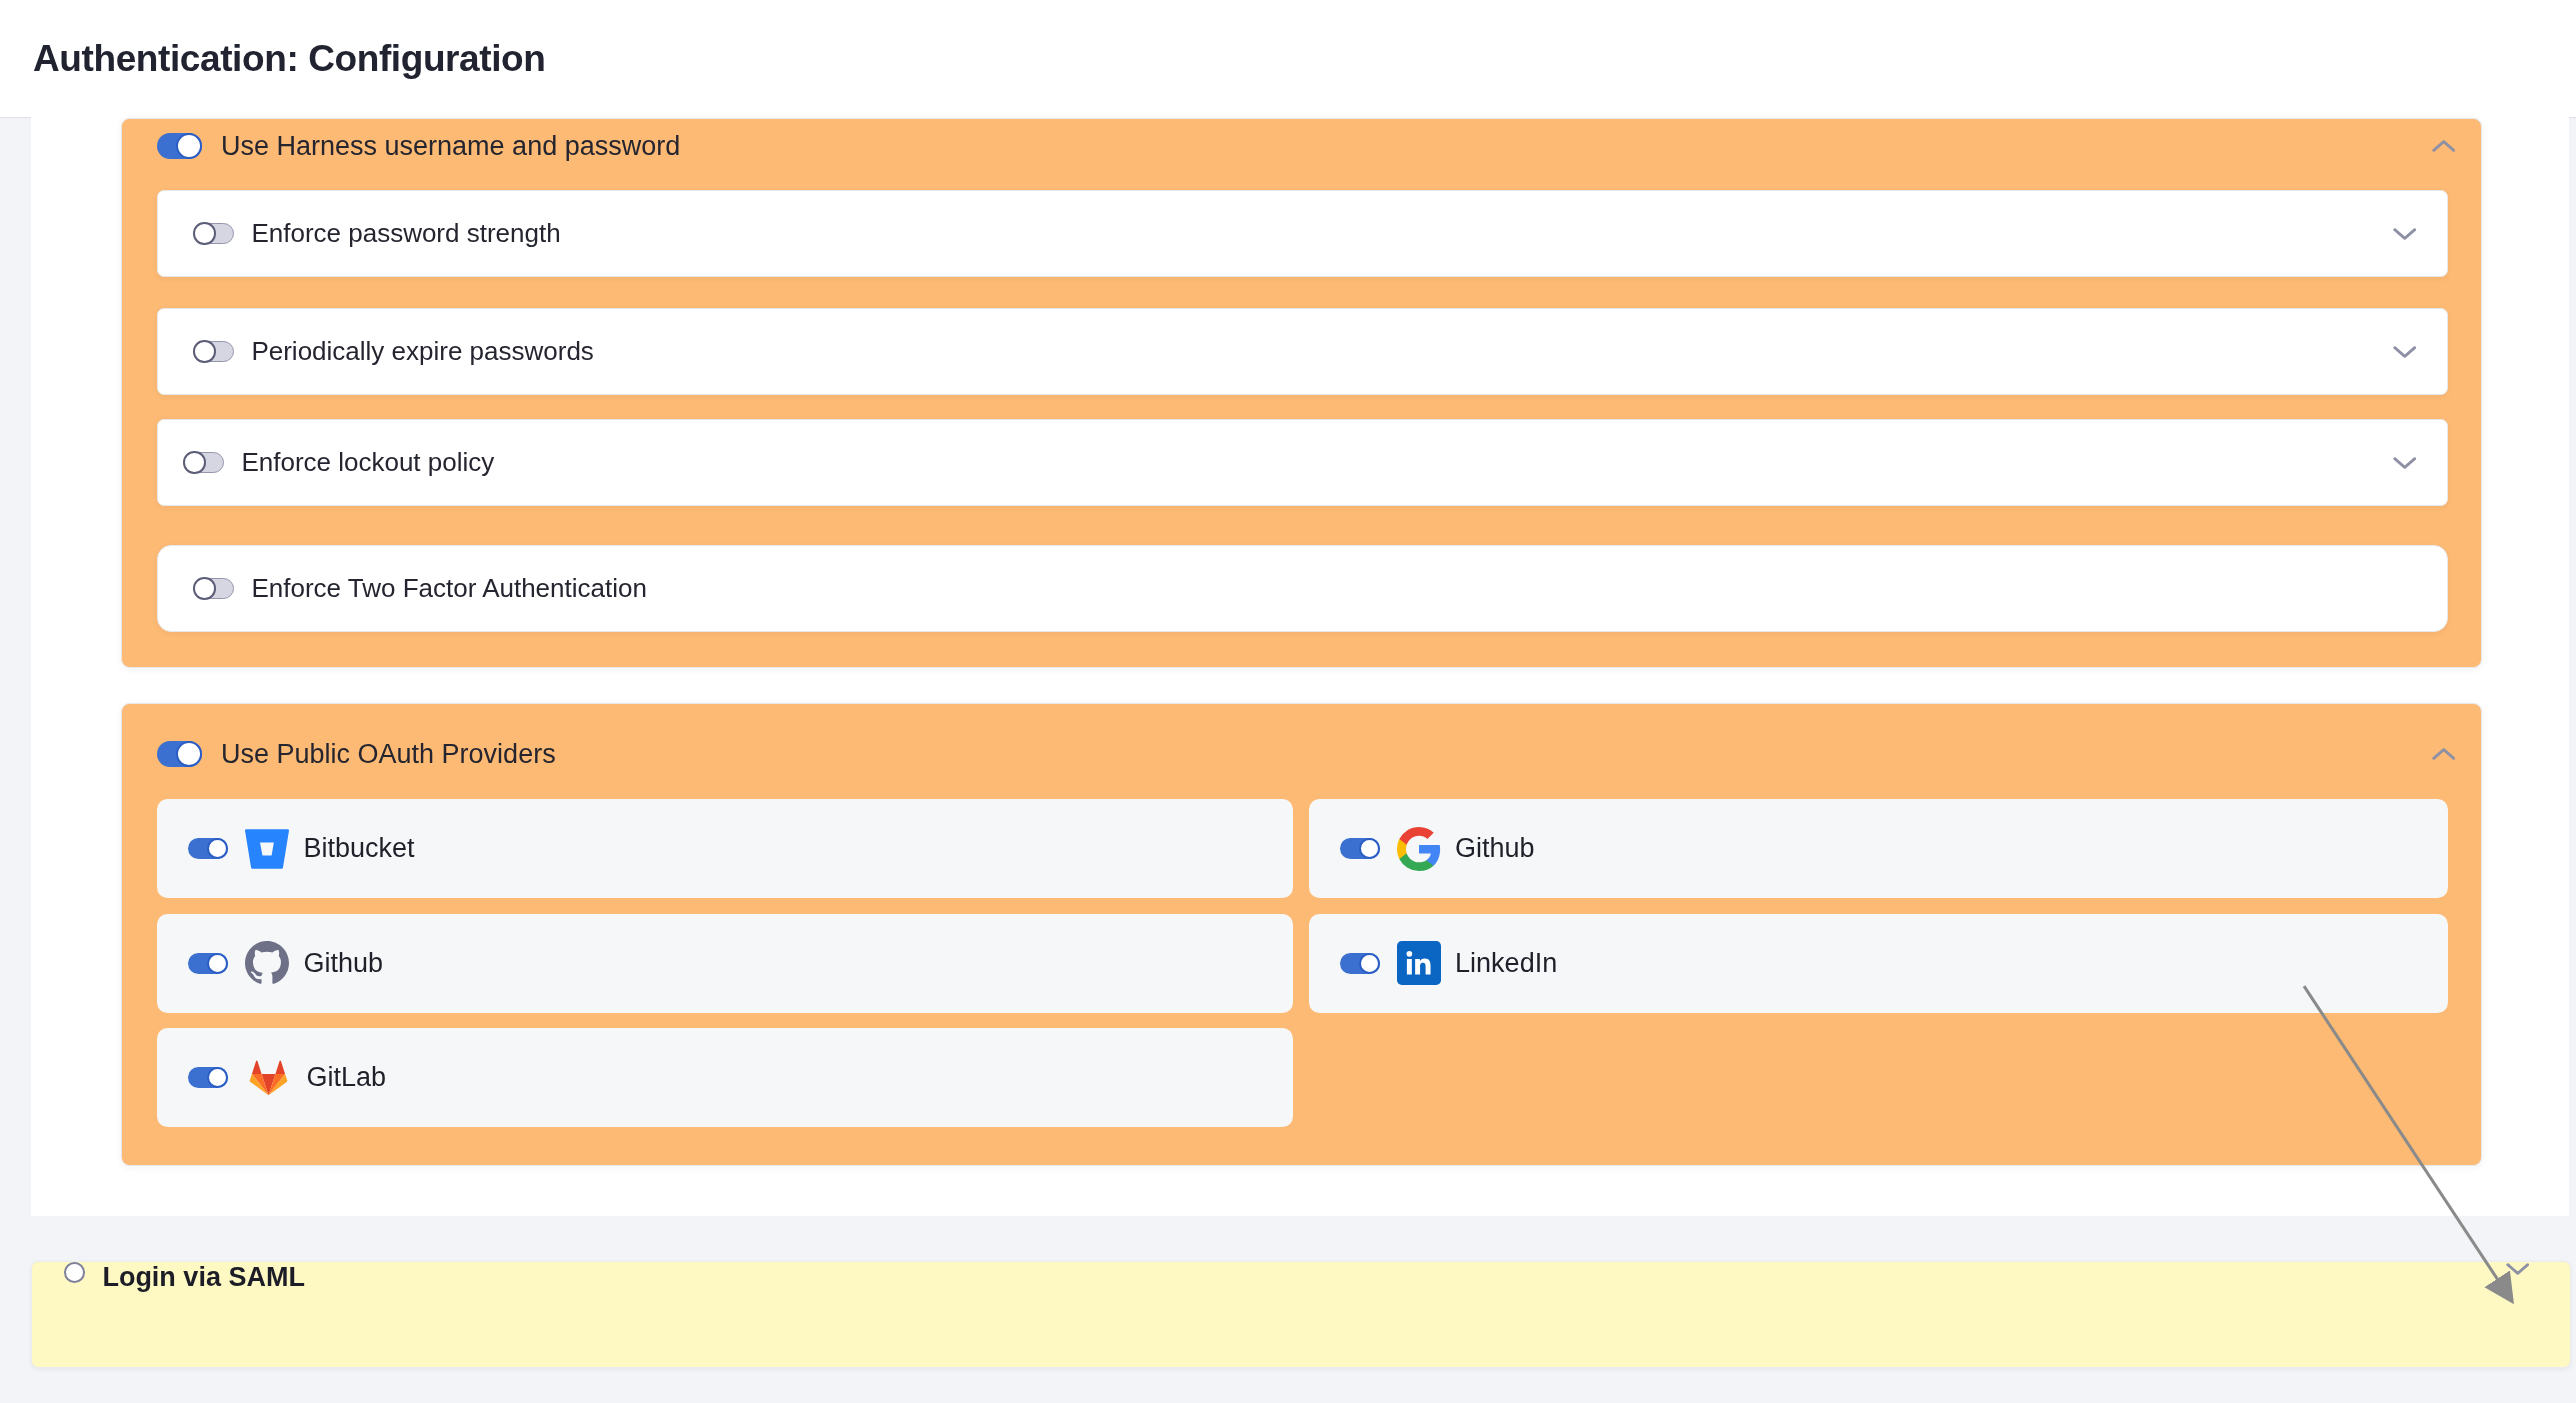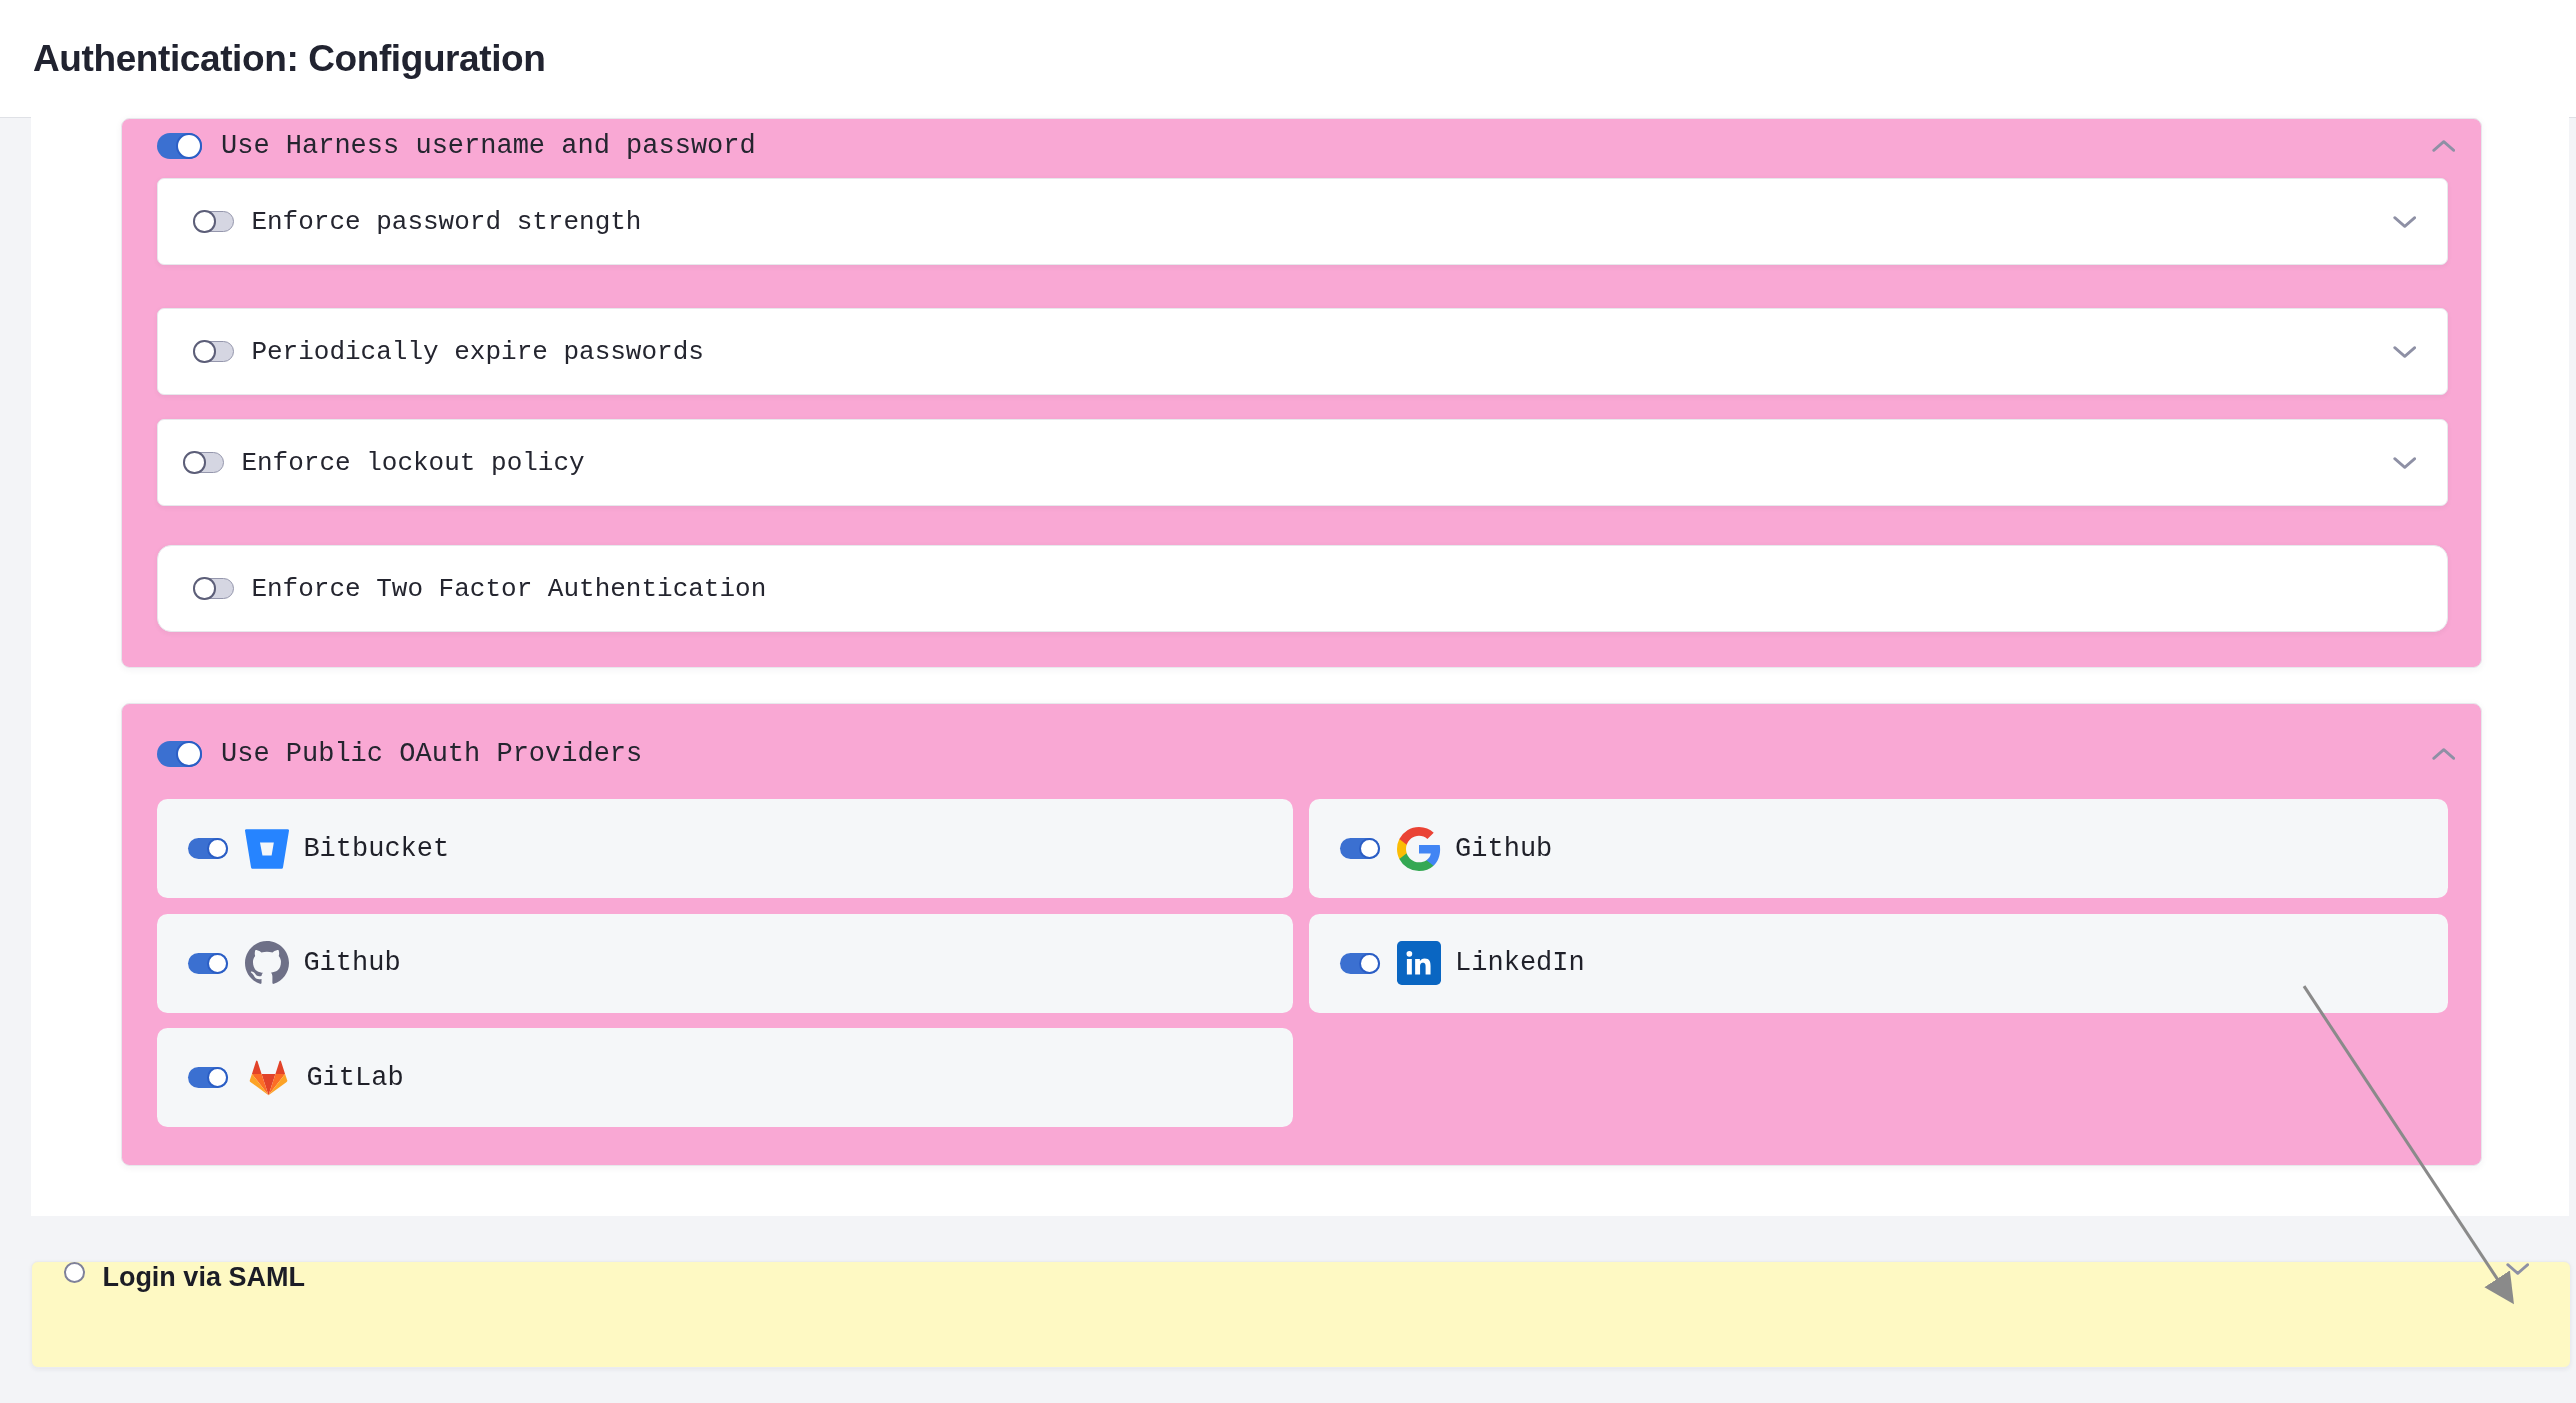--- a/index.html
+++ b/index.html
@@ -8,22 +8,22 @@
 
   
   .header{position:absolute;left:0;top:0;right:0;height:118px;background:#ffffff;
           border-bottom:1.7px solid #dfe1e6;display:flex;align-items:center;padding-left:33px;box-sizing:border-box;}
   .title{font-size:37px;font-weight:700;color:#212330;letter-spacing:-0.4px;}
 
   
   .container{position:absolute;left:31px;top:99px;width:2538px;height:1117px;background:#ffffff;}
 
   
-  .section-card{position:absolute;left:90px;width:2361px;background:#f9a8d4;border:1.7px solid #e7e8ec;
-                border-radius:8.7px;box-sizing:border-box;box-shadow:0 1.7px 7px rgba(33,36,60,0.05);font-family:Liberation Mono, monospace;}
+  .section-card{position:absolute;left:90px;width:2361px;background:#fdba74;border:1.7px solid #e7e8ec;
+                border-radius:8.7px;box-sizing:border-box;box-shadow:0 1.7px 7px rgba(33,36,60,0.05);}
   .sec1{top:19px;height:550px;}
   .sec2{top:604px;height:463px;}
   .sec-head{position:absolute;left:35px;right:26px;display:flex;align-items:center;}
   .sec1 .sec-head{top:12.2px;height:30px;}
   .sec2 .sec-head{top:35px;height:30px;}
   .sec-label{font-size:27px;color:#24252f;margin-left:19px;}
   .sec-chevron{margin-left:auto;display:flex;align-items:center;cursor:pointer;}
 
   
   .toggle{position:relative;display:inline-block;flex:none;box-sizing:border-box;border-radius:871px;cursor:pointer;}
@@ -80,21 +80,21 @@
             <span class="knob"></span>
           </span>
         <span class="sec-label">Use Harness username and password</span>
         <span class="sec-chevron">
             <svg width="23.5" height="14" viewBox="0 0 27 16" fill="none">
               <polyline points="2,13 13.5,3 25,13" stroke="#8e90a5" stroke-width="3.2" stroke-linecap="round" stroke-linejoin="round"></polyline>
             </svg>
           </span>
       </div>
       <div>
-          <div class="sub-row" style="top: 59px; justify-content: center;">
+          <div class="sub-row" style="top: 71px; justify-content: center;">
             <span class="toggle sm off">
               <span class="knob"></span>
             </span>
             <span class="row-label">Enforce password strength</span>
             <span class="row-chevron">
               <svg width="23.5" height="14" viewBox="0 0 27 16" fill="none">
                 <polyline points="2,3 13.5,13 25,3" stroke="#8e90a5" stroke-width="3.2" stroke-linecap="round" stroke-linejoin="round"></polyline>
               </svg>
             </span>
           </div>

